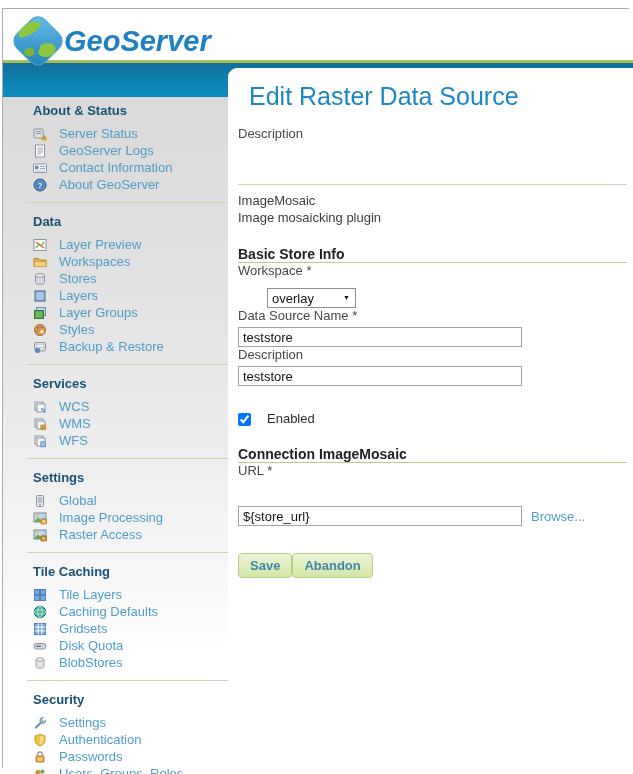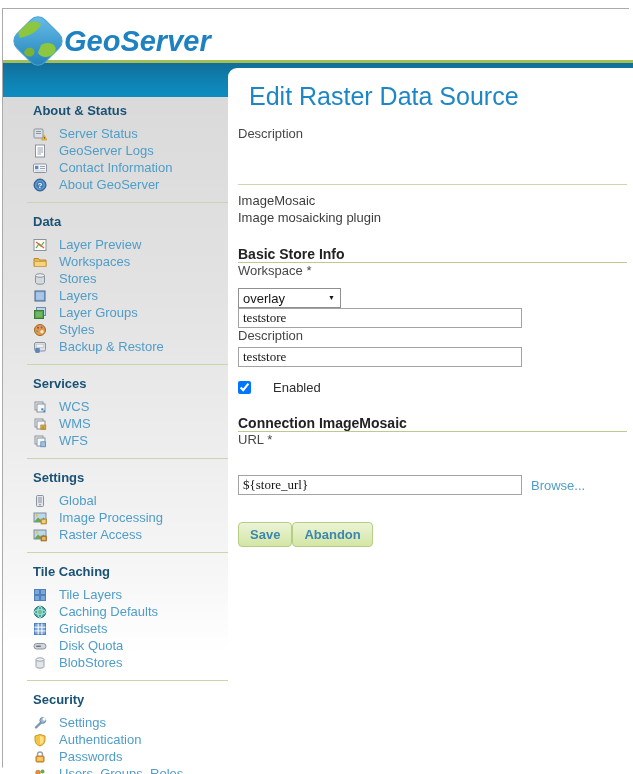--- a/index.html
+++ b/index.html
@@ -28,28 +28,28 @@
   .panel{position:absolute;left:228px;top:68px;right:0;bottom:0;background:#fff;z-index:3;
          border-top-left-radius:9px;padding:8px 6px 0 10px;box-sizing:border-box;}
   .page-title{font-size:25px;font-weight:400;color:#1d87c5;margin:6px 11px 15px;}
   .lbl{font-size:13px;color:#474747;margin:0 0 4px;}
   .desc-space{height:33px;}
   .hr{height:1px;background:#ccd7ab;margin:6px 0 7px;}
   .store-type{font-size:13px;color:#3d3d3d;line-height:17px;}
   .sec-header{font-size:14px;font-weight:bold;color:#222;margin:20px 0 0;
               border-bottom:1px solid #b9cc8e;}
   input.txt{width:284px;height:20px;border:1px solid #a3a3a3;background:#fff;color:#151515;
-            font-size:13px;font-family:Liberation Serif, serif;padding:0 4px;box-sizing:border-box;}
+            font-size:13px;font-family:Liberation Sans, sans-serif;padding:0 4px;box-sizing:border-box;}
   .select-wrap{position:relative;display:inline-block;margin-top:6px;}
   .select-wrap::after{content:"▼";position:absolute;right:6px;top:6px;font-size:7px;
                       color:#151515;pointer-events:none;}
-  select.ws{width:103px;height:20px;border:1px solid #8f8f8f;background:#fff;color:#151515;
+  select.ws{width:89px;height:20px;border:1px solid #8f8f8f;background:#fff;color:#151515;
             font-size:13px;font-family:inherit;appearance:none;-webkit-appearance:none;
-            padding:0 16px 0 4px;}
-  .chk-row{display:flex;align-items:center;gap:22px;margin:13px 0 2px;font-size:13px;color:#2e2e2e;}
+            padding:0 16px 0 4px;margin-left:29px;}
+  .chk-row{display:flex;align-items:flex-end;gap:16px;margin:25px 0 2px;font-size:13px;color:#2e2e2e;}
   .chk-row input{width:13px;height:13px;margin:0;}
   .url-row{display:flex;align-items:center;gap:9px;margin-top:28px;}
   a.browse{font-size:13px;color:#4f9dc8;text-decoration:none;cursor:pointer;}
   .btn-row{margin-top:27px;display:flex;}
   .btn{font-size:13px;font-weight:bold;color:#3e86ad;font-family:inherit;cursor:pointer;
        background:linear-gradient(180deg,#ebf4d6 0%,#d3e6a5 100%);
        border:1px solid #b6cd84;border-radius:4px;padding:4px 11px;}
 </style>
 </head>
 <body>
@@ -351,20 +351,21 @@
 
     <div class="sec-header">Basic Store Info</div>
 
     <div class="lbl">Workspace *</div>
     <span class="select-wrap">
       <select class="ws">
         <option>overlay</option>
       </select>
     </span>
 
+    <div class="lbl">Data Source Name *</div>
     <input class="txt" type="text" value="teststore" style="">
 
     <div class="lbl">Description</div>
     <input class="txt" type="text" value="teststore" style="">
 
     <div class="chk-row">
       <input type="checkbox" checked="checked" style="">
       <span>Enabled</span>
     </div>
 

